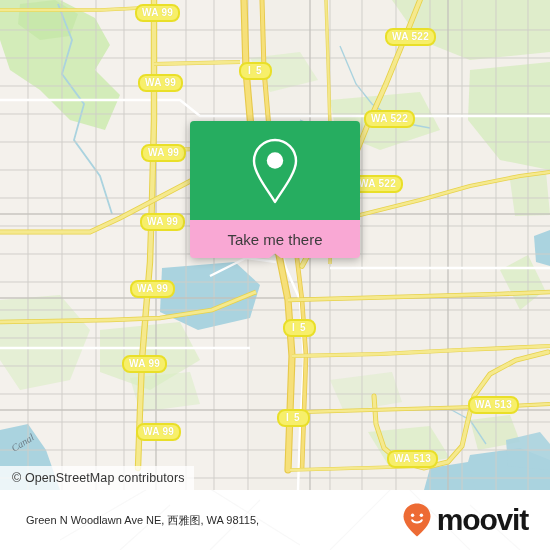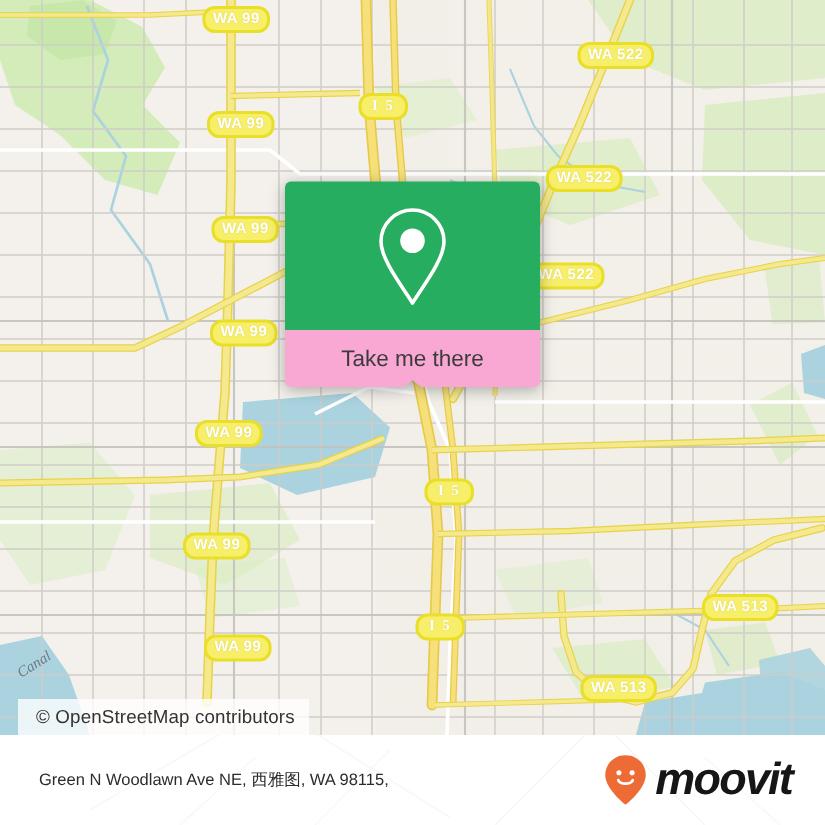--- a/index.html
+++ b/index.html
@@ -36,21 +36,21 @@
     font-weight: bold;
     letter-spacing: .3px;
     line-height: 14px;
     height: 18px;
     padding: 0 5px;
     text-align: center;
     white-space: nowrap;
     text-shadow: 0 0 1px rgba(160,150,40,.35);
     display: flex; align-items: center; justify-content: center;
   }
-  .shield.i5 { padding: 4px 7px; letter-spacing: 1.2px; font-family: Liberation Serif, serif; }
+  .shield.i5 { padding: 4px 7px; letter-spacing: 1.2px; }
 
   
   #callout {
     position: absolute;
     left: 190px; top: 121px;
     width: 170px;
     filter: drop-shadow(0 2px 5px rgba(0,0,0,.30));
   }
   #callout-top {
     height: 99px;
@@ -66,21 +66,21 @@
     display: flex; align-items: center; justify-content: center;
     border-radius: 0 0 4px 4px;
     cursor: pointer;
     -webkit-clip-path: polygon(0 0, 100% 0, 100% 100%, 53.5% 100%, 50% 88%, 46.5% 100%, 0 100%);
     clip-path: polygon(0 0, 100% 0, 100% 100%, 53.5% 100%, 50% 88%, 46.5% 100%, 0 100%);
   }
 
   
   #attribution {
     position: absolute;
-    left: 12px; top: 466px;
+    left: 0; top: 466px;
     height: 24px;
     background: rgba(255,255,255,.78);
     padding: 0 9px 0 12px;
     display: flex; align-items: center;
     font-size: 12.5px;
     color: #333333;
     letter-spacing: .1px;
   }
 
   
@@ -99,21 +99,21 @@
     padding: 0 22px 0 26px;
   }
   #place-text {
     font-size: 11px;
     line-height: 21px;
     color: #2b2b2b;
     max-width: 370px;
   }
   #place-text span { display: block; }
 
-  #logo { display: flex; align-items: center; gap: 5px; font-style: italic; }
+  #logo { display: flex; align-items: center; gap: 5px; }
   #logo-word {
     font-size: 30px;
     font-weight: bold;
     letter-spacing: -1.2px;
     color: #161616;
     line-height: 30px;
   }
 </style>
 </head>
 <body>

